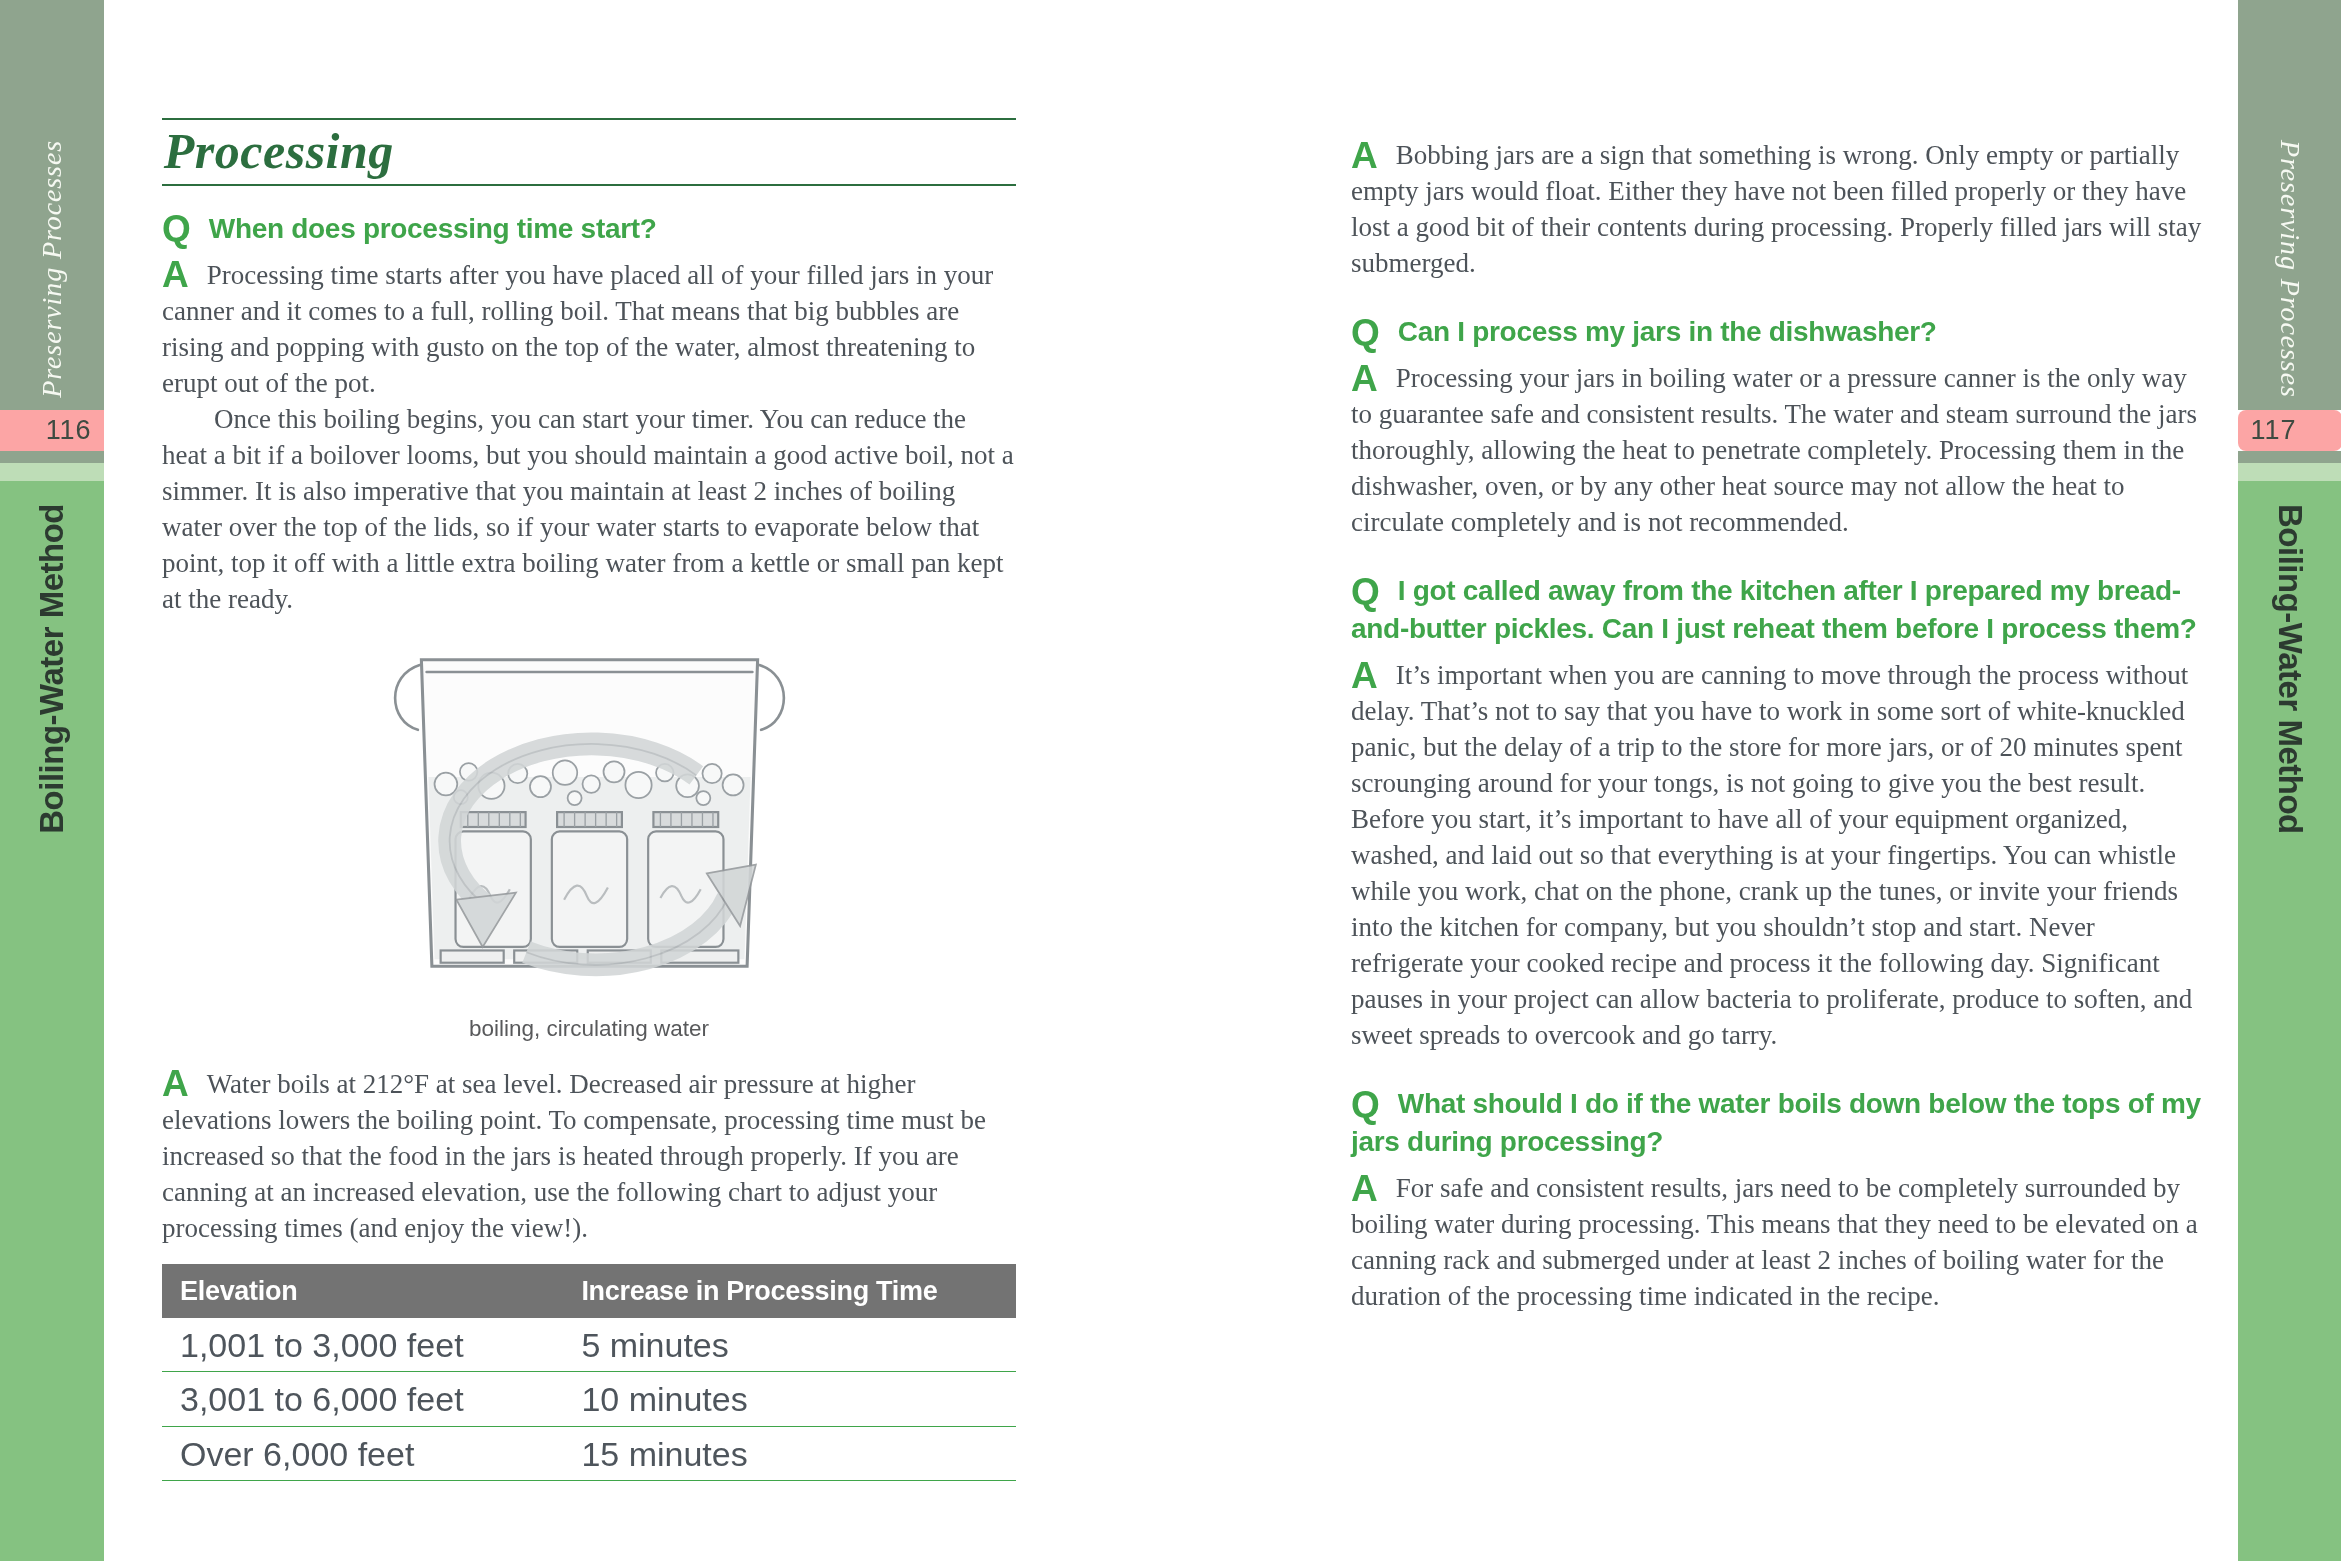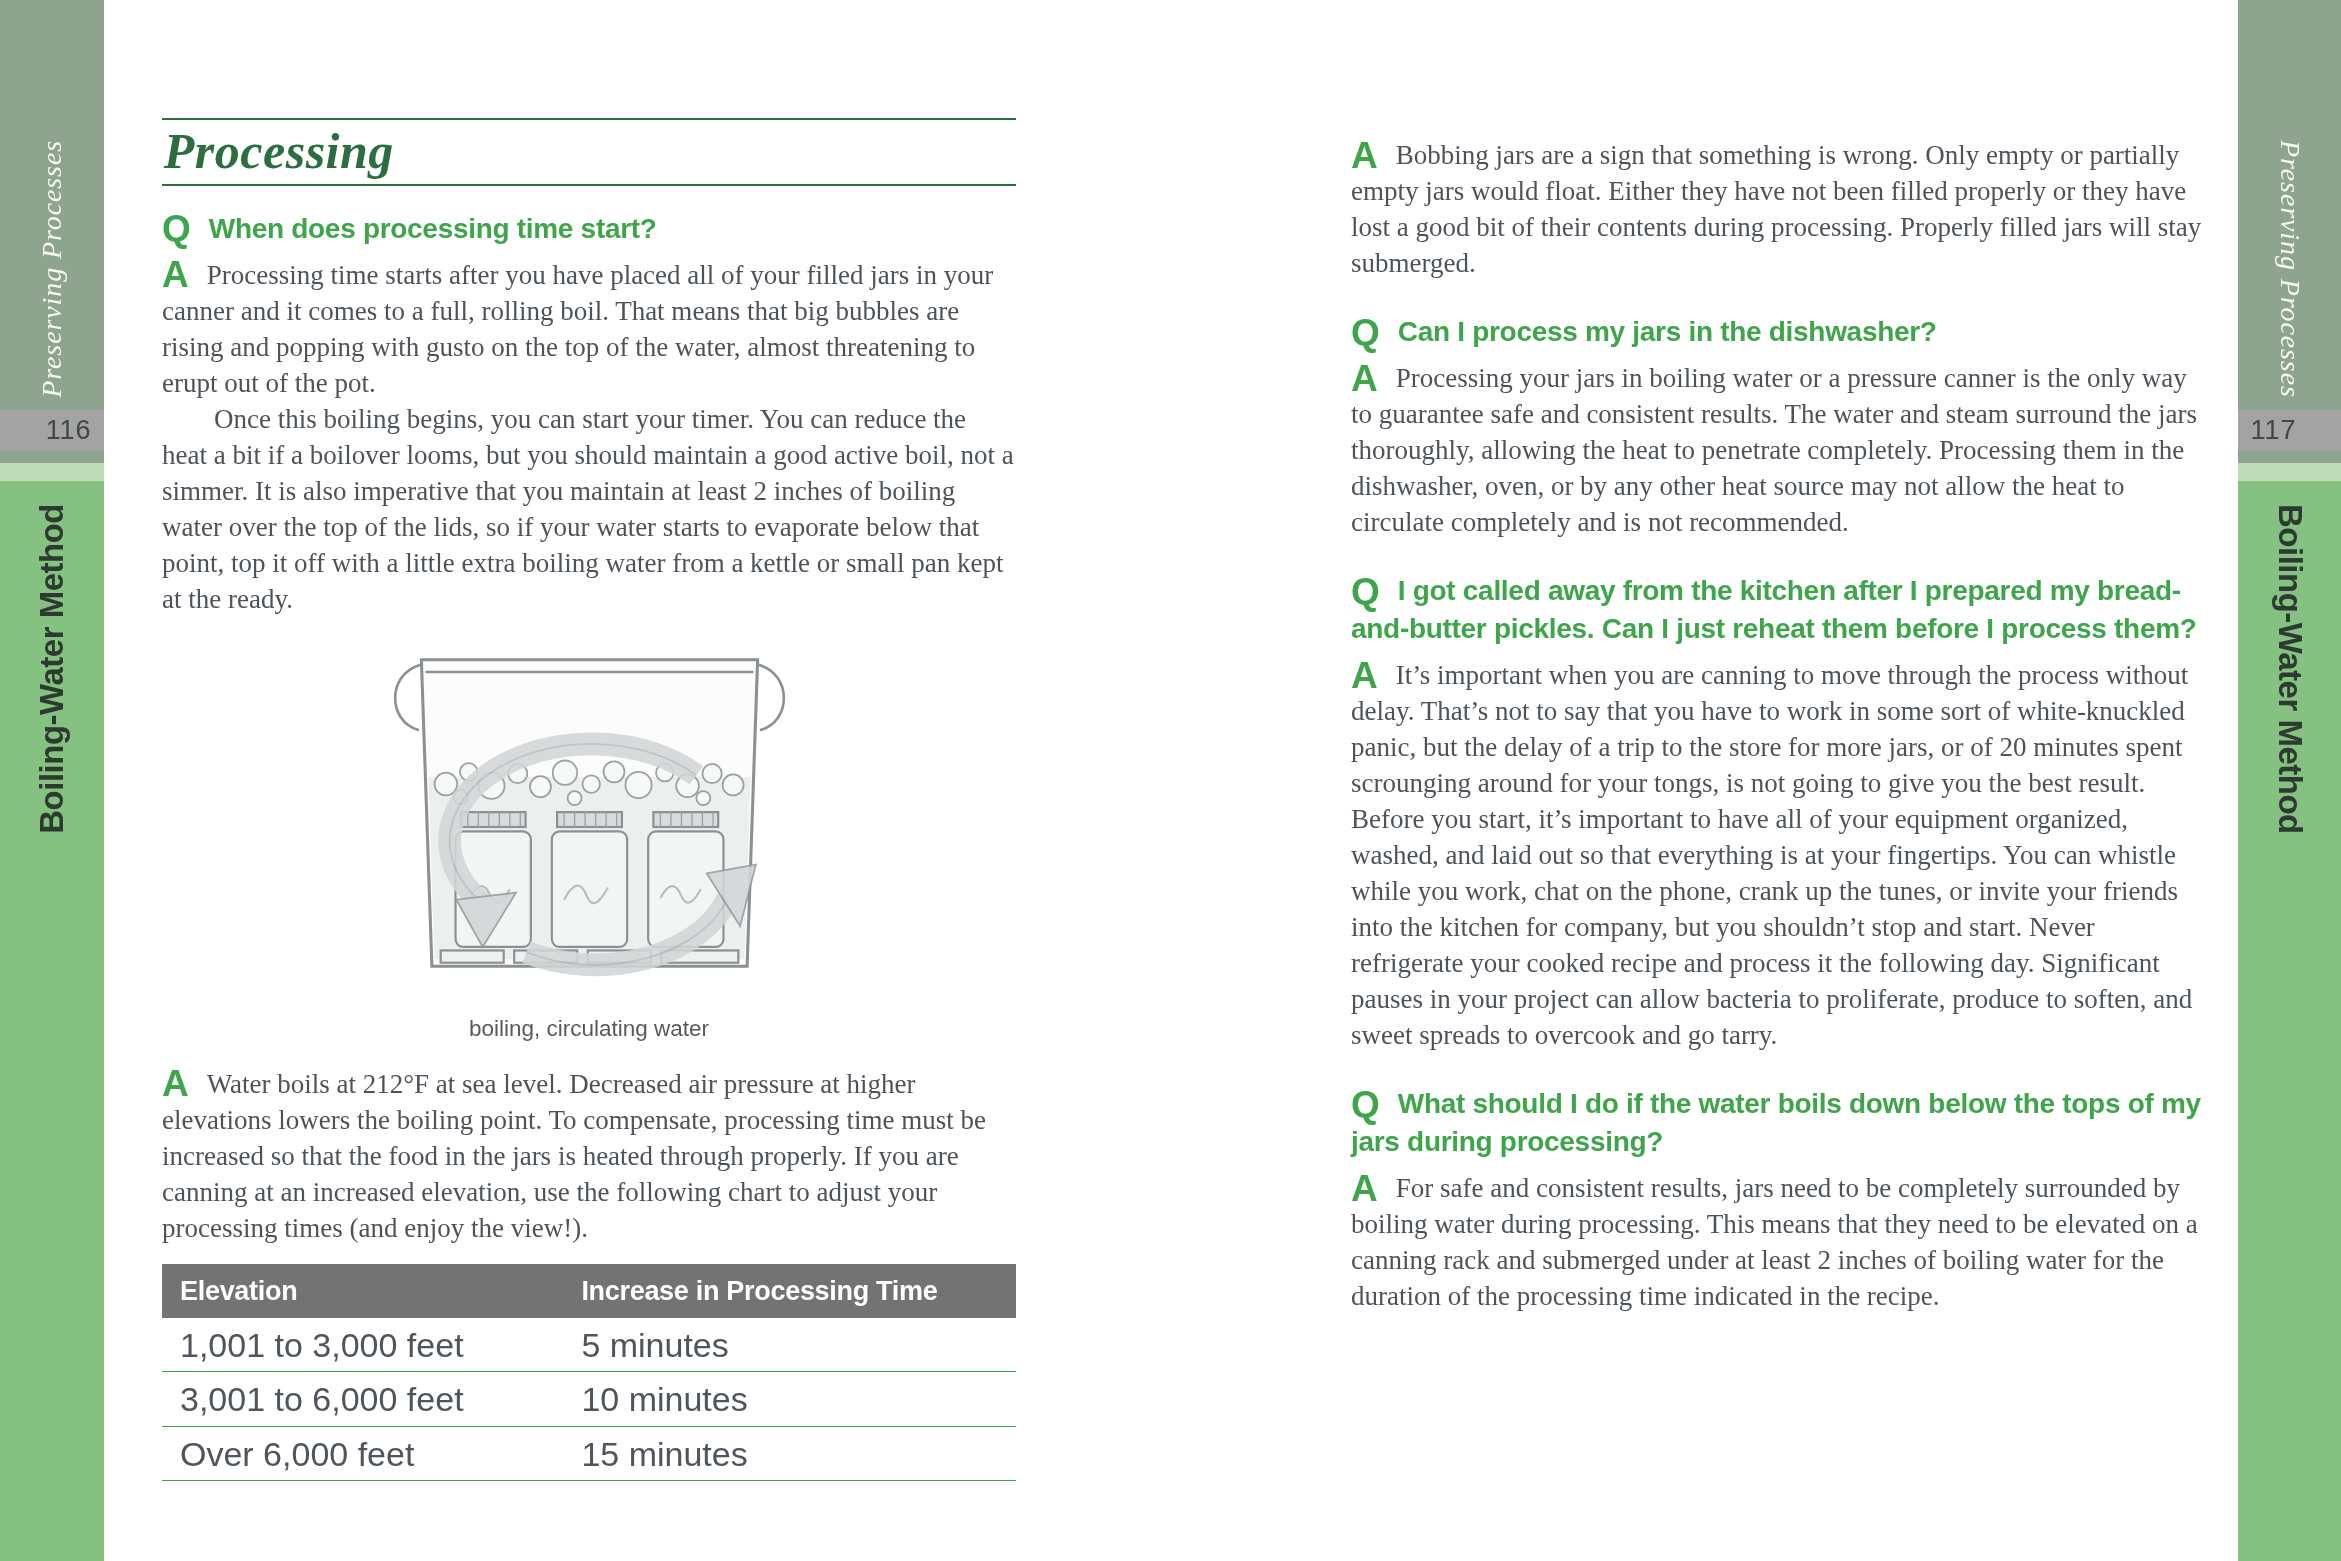--- a/index.html
+++ b/index.html
@@ -5,24 +5,24 @@
   html,body{margin:0;padding:0;background:#ffffff;}
   .spread{
     position:relative;width:2342px;height:1561px;background:#ffffff;overflow:hidden;
     font-family:"Liberation Serif",serif;
   }
   
   .sidebar{position:absolute;top:0;height:100%;width:104px;display:flex;flex-direction:column;}
   .sidebar.left{left:0;}
   .sidebar.right{right:0;}
   .sb-top{height:410px;background:#8FA48E;position:relative;}
-  .sb-page{height:41px;background:#a3a3a3;display:flex;align-items:center;
+  .sb-page{height:41px;background:#fca5a5;display:flex;align-items:center;
            font-family:"Liberation Sans",sans-serif;font-size:27px;color:#3E4A41;letter-spacing:0.9px;}
   .sidebar.left  .sb-page{justify-content:flex-end;padding-right:12.6px;}
-  .sidebar.right .sb-page{justify-content:flex-start;padding-left:12.6px;}
+  .sidebar.right .sb-page{justify-content:flex-start;padding-left:12.6px;border-radius:8px;}
   .sb-strip-dark{height:11.7px;background:#8FA48E;}
   .sb-strip-light{height:18px;background:#BEDDB7;}
   .sb-bottom{flex:1;background:#85C281;position:relative;}
   .v-text{writing-mode:vertical-rl;white-space:nowrap;position:absolute;left:50%;}
   .sb-top .v-text{
     bottom:12.6px;color:#F6F9F2;font-family:"Liberation Serif",serif;
     font-style:italic;font-size:28px;letter-spacing:0.9px;
   }
   .sb-bottom .v-text{
     top:23.4px;color:#2C3A30;font-family:"Liberation Sans",sans-serif;

